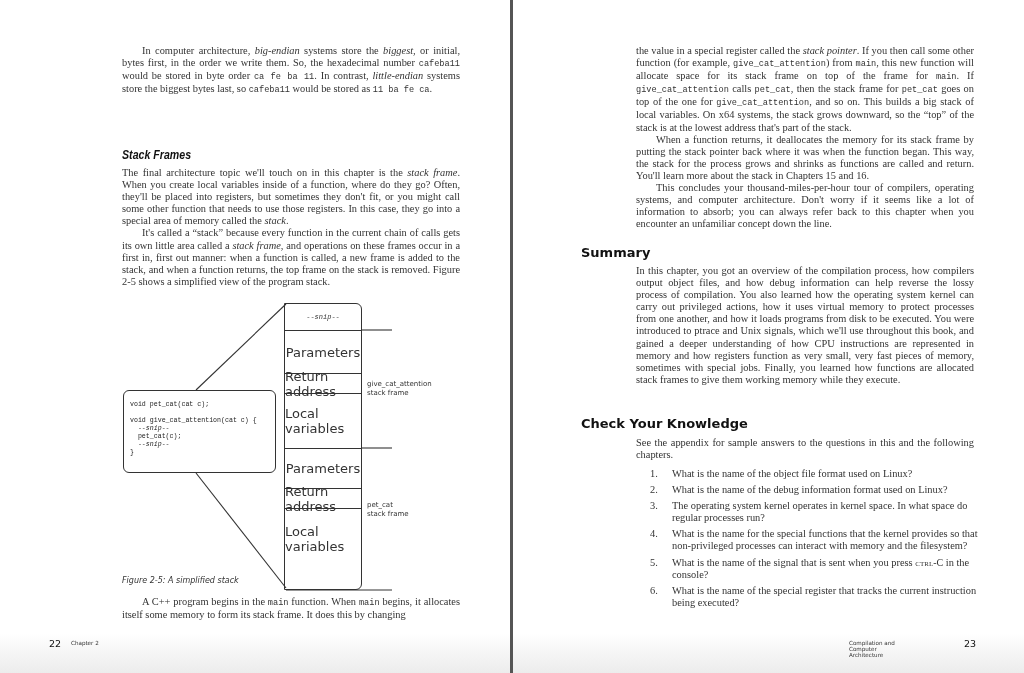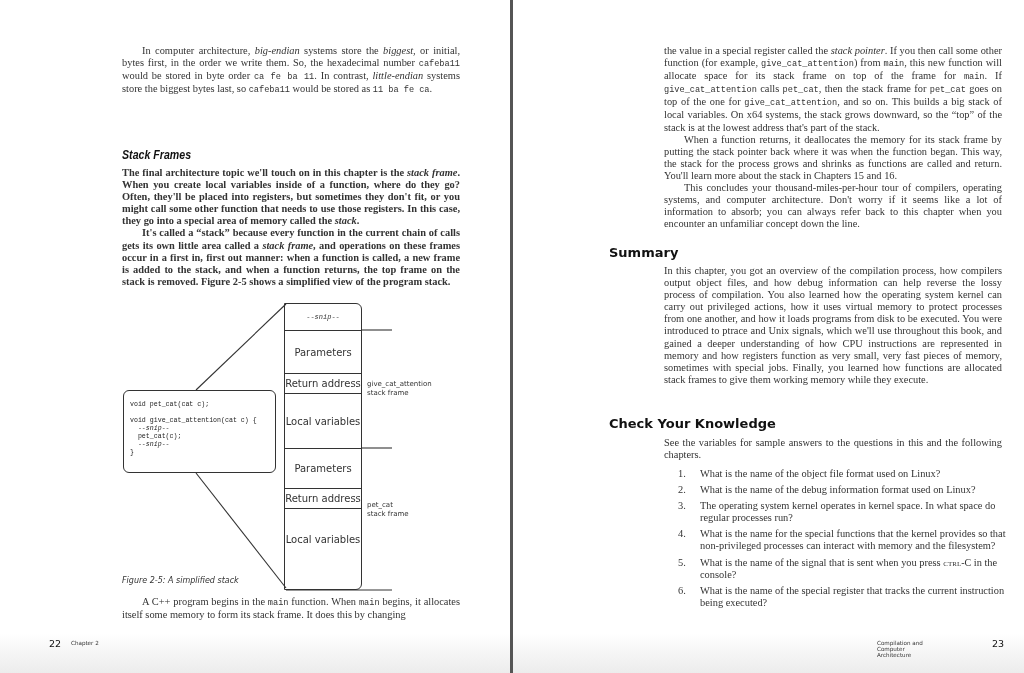--- a/index.html
+++ b/index.html
@@ -40,21 +40,21 @@
   }
 
   
   .diagram { position:absolute; left:0; top:0; width:510px; height:485px;text-decoration:underline; }
   .stack-box {
     position:absolute; left:284px; top:303px; width:78px; height:287px;
     border:1.2px solid #333; border-radius:0 6px 6px 0; box-sizing:border-box;
   }
   .cell {
     position:absolute; left:0; width:100%; display:flex; align-items:center; justify-content:center;
-    font-family:"DejaVu Sans", sans-serif; font-size:10px; color:#333;
+    font-family:"DejaVu Sans", sans-serif; font-size:13px; color:#333;
     border-bottom:1px solid #333; box-sizing:border-box;
   }
   .cell.snip { font-family:"Liberation Mono", monospace; font-style:italic; font-size:7px; }
   .cell.last { border-bottom:none; }
   .frame-label {
     position:absolute; font-family:"DejaVu Sans", sans-serif; font-size:7px; line-height:9px; color:#333;
   }
   .code-box {
     position:absolute; left:123px; top:390px; width:153px; height:83px;
     border:1.2px solid #333; border-radius:6px; box-sizing:border-box; background:#fff;
@@ -88,21 +88,21 @@
 <div class="spine"></div>
 
 <div class="page page-left">
 
   <div class="txt" style="left:122px; top:45px; width:338px;">
     <p><span>In computer architecture, </span><em>big-endian</em><span> systems store the </span><em>biggest</em><span>, or initial, bytes first, in the order we write them. So, the hexadecimal number </span><span class="mono">cafeba11</span><span> would be stored in byte order </span><span class="mono">ca fe ba 11</span><span>. In contrast, </span><em>little-endian</em><span> systems store the biggest bytes last, so </span><span class="mono">cafeba11</span><span> would be stored as </span><span class="mono">11 ba fe ca</span><span>.</span></p>
   </div>
 
   <div class="h-stack">Stack Frames</div>
 
-  <div class="txt" style="left:122px; top:167px; width:338px;font-weight:bold;">
+  <div class="txt" style="left:122px; top:167px; width:338px;">
     <p class="noindent"><span>The final architecture topic we'll touch on in this chapter is the </span><em>stack frame</em><span>. When you create local variables inside of a function, where do they go? Often, they'll be placed into registers, but sometimes they don't fit, or you might call some other function that needs to use those registers. In this case, they go into a special area of memory called the </span><em>stack</em><span>.</span></p>
     <p><span>It's called a “stack” because every function in the current chain of calls gets its own little area called a </span><em>stack frame</em><span>, and operations on these frames occur in a first in, first out manner: when a function is called, a new frame is added to the stack, and when a function returns, the top frame on the stack is removed. Figure 2-5 shows a simplified view of the program stack.</span></p>
   </div>
 
   <div class="diagram">
     <svg width="510" height="673" style="position:absolute;left:0;top:0;">
       <line x1="196" y1="390" x2="286" y2="304" stroke="#333" stroke-width="1.1"></line>
       <line x1="196" y1="473" x2="286" y2="588" stroke="#333" stroke-width="1.1"></line>
       <line x1="362" y1="330" x2="392" y2="330" stroke="#333" stroke-width="1.1"></line>
       <line x1="362" y1="448" x2="392" y2="448" stroke="#333" stroke-width="1.1"></line>
@@ -134,36 +134,36 @@
   </div>
 
   <div class="txt" style="left:122px; top:596px; width:338px;">
     <p><span>A C++ program begins in the </span><span class="mono">main</span><span> function. When </span><span class="mono">main</span><span> begins, it allocates itself some memory to form its stack frame. It does this by changing</span></p>
   </div>
 
   <div class="folio-num" style="left:49px;">22</div>
   <div class="folio-txt" style="left:71px;">Chapter 2</div>
 </div>
 
-<div class="page page-right" style="left:0; width:895px;margin-left:28px;">
+<div class="page page-right" style="left:0; width:895px;">
 
   <div class="txt" style="left:636px; top:45px; width:338px;">
     <p class="noindent"><span>the value in a special register called the </span><em>stack pointer</em><span>. If you then call some other function (for example, </span><span class="mono">give_cat_attention</span><span>) from </span><span class="mono">main</span><span>, this new function will allocate space for its stack frame on top of the frame for </span><span class="mono">main</span><span>. If </span><span class="mono">give_cat_attention</span><span> calls </span><span class="mono">pet_cat</span><span>, then the stack frame for </span><span class="mono">pet_cat</span><span> goes on top of the one for </span><span class="mono">give_cat_attention</span><span>, and so on. This builds a big stack of local variables. On x64 systems, the stack grows downward, so the “top” of the stack is at the lowest address that's part of the stack.</span></p>
     <p>When a function returns, it deallocates the memory for its stack frame by putting the stack pointer back where it was when the function began. This way, the stack for the process grows and shrinks as functions are called and return. You'll learn more about the stack in Chapters 15 and 16.</p>
     <p>This concludes your thousand-miles-per-hour tour of compilers, operating systems, and computer architecture. Don't worry if it seems like a lot of information to absorb; you can always refer back to this chapter when you encounter an unfamiliar concept down the line.</p>
   </div>
 
   <div class="h-sec" style="left:581px; top:245px;">Summary</div>
   <div class="txt" style="left:636px; top:265px; width:338px;">
     <p class="noindent">In this chapter, you got an overview of the compilation process, how compilers output object files, and how debug information can help reverse the lossy process of compilation. You also learned how the operating system kernel can carry out privileged actions, how it uses virtual memory to protect processes from one another, and how it loads programs from disk to be executed. You were introduced to ptrace and Unix signals, which we'll use throughout this book, and gained a deeper understanding of how CPU instructions are represented in memory and how registers function as very small, very fast pieces of memory, sometimes with special jobs. Finally, you learned how functions are allocated stack frames to give them working memory while they execute.</p>
   </div>
 
   <div class="h-sec" style="left:581px; top:416px;">Check Your Knowledge</div>
   <div class="txt" style="left:636px; top:437px; width:338px;">
-    <p class="noindent">See the variables for sample answers to the questions in this and the following chapters.</p>
+    <p class="noindent">See the appendix for sample answers to the questions in this and the following chapters.</p>
   </div>
 
   <div class="q-list" style="top:468px;">
     <div class="q"><span class="q-num">1.</span><span>What is the name of the object file format used on Linux?</span></div>
     <div class="q"><span class="q-num">2.</span><span>What is the name of the debug information format used on Linux?</span></div>
     <div class="q"><span class="q-num">3.</span><span>The operating system kernel operates in kernel space. In what space do regular processes run?</span></div>
     <div class="q"><span class="q-num">4.</span><span>What is the name for the special functions that the kernel provides so that non-privileged processes can interact with memory and the filesystem?</span></div>
     <div class="q"><span class="q-num">5.</span><span>What is the name of the signal that is sent when you press </span><span class="sc">ctrl-C</span><span> in the console?</span></div>
     <div class="q"><span class="q-num">6.</span><span>What is the name of the special register that tracks the current instruction being executed?</span></div>
   </div>

